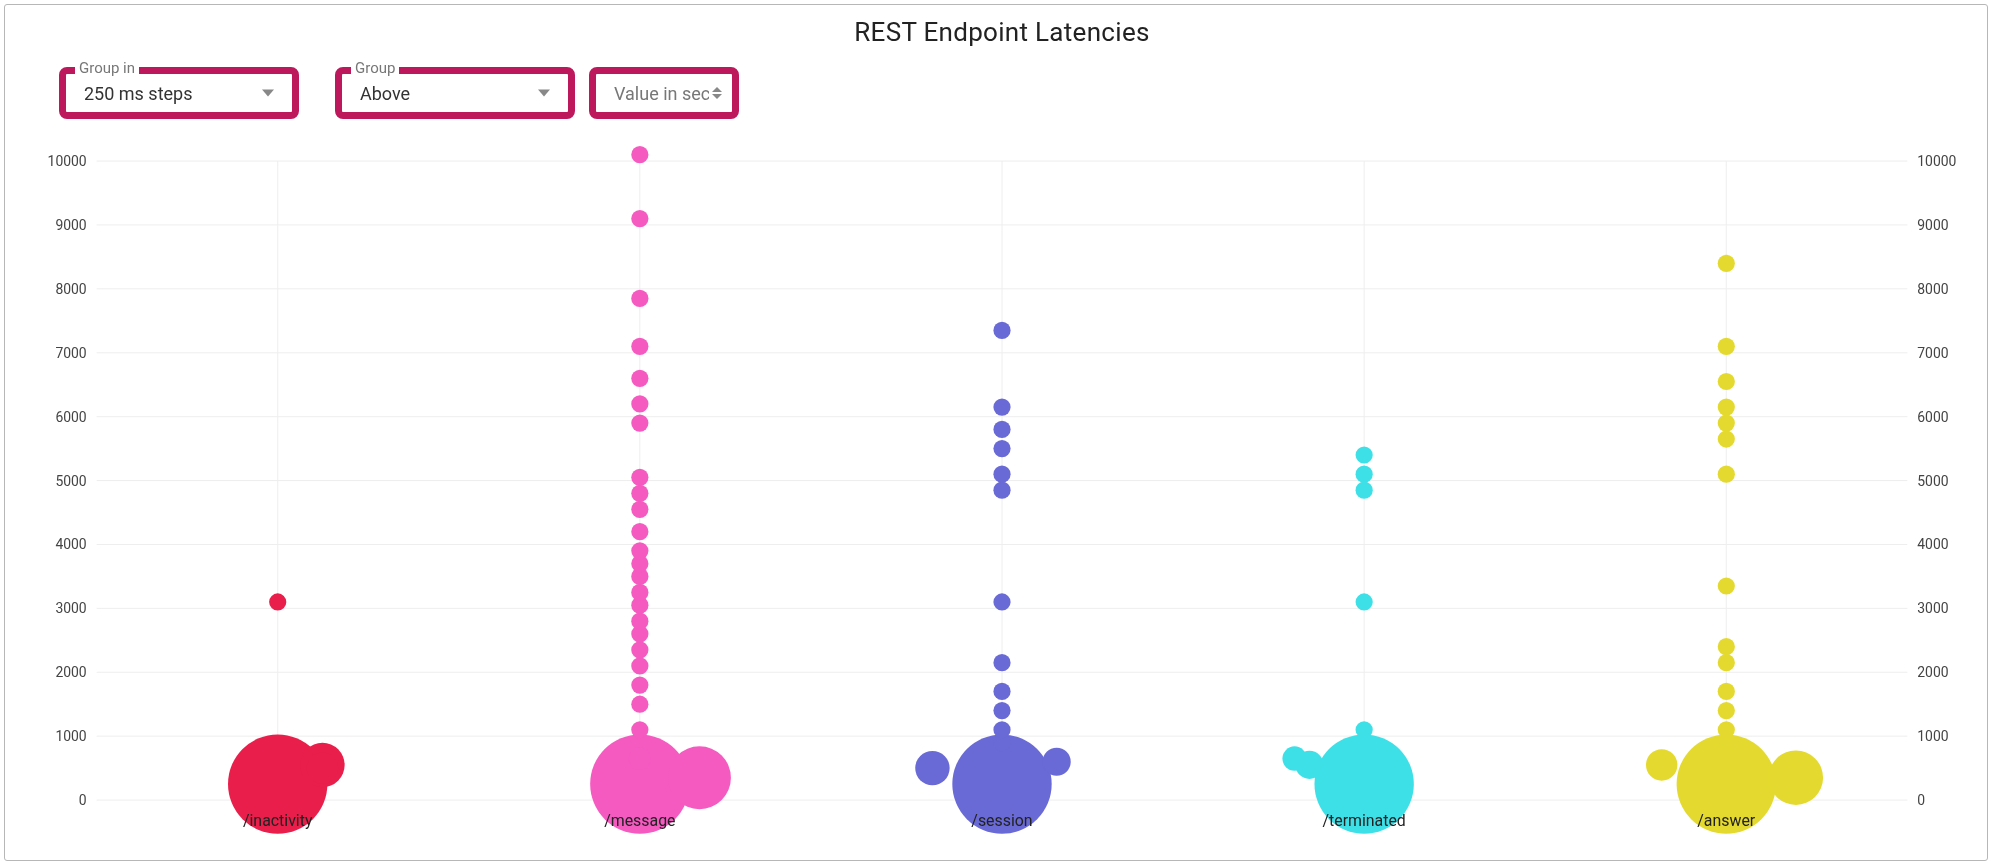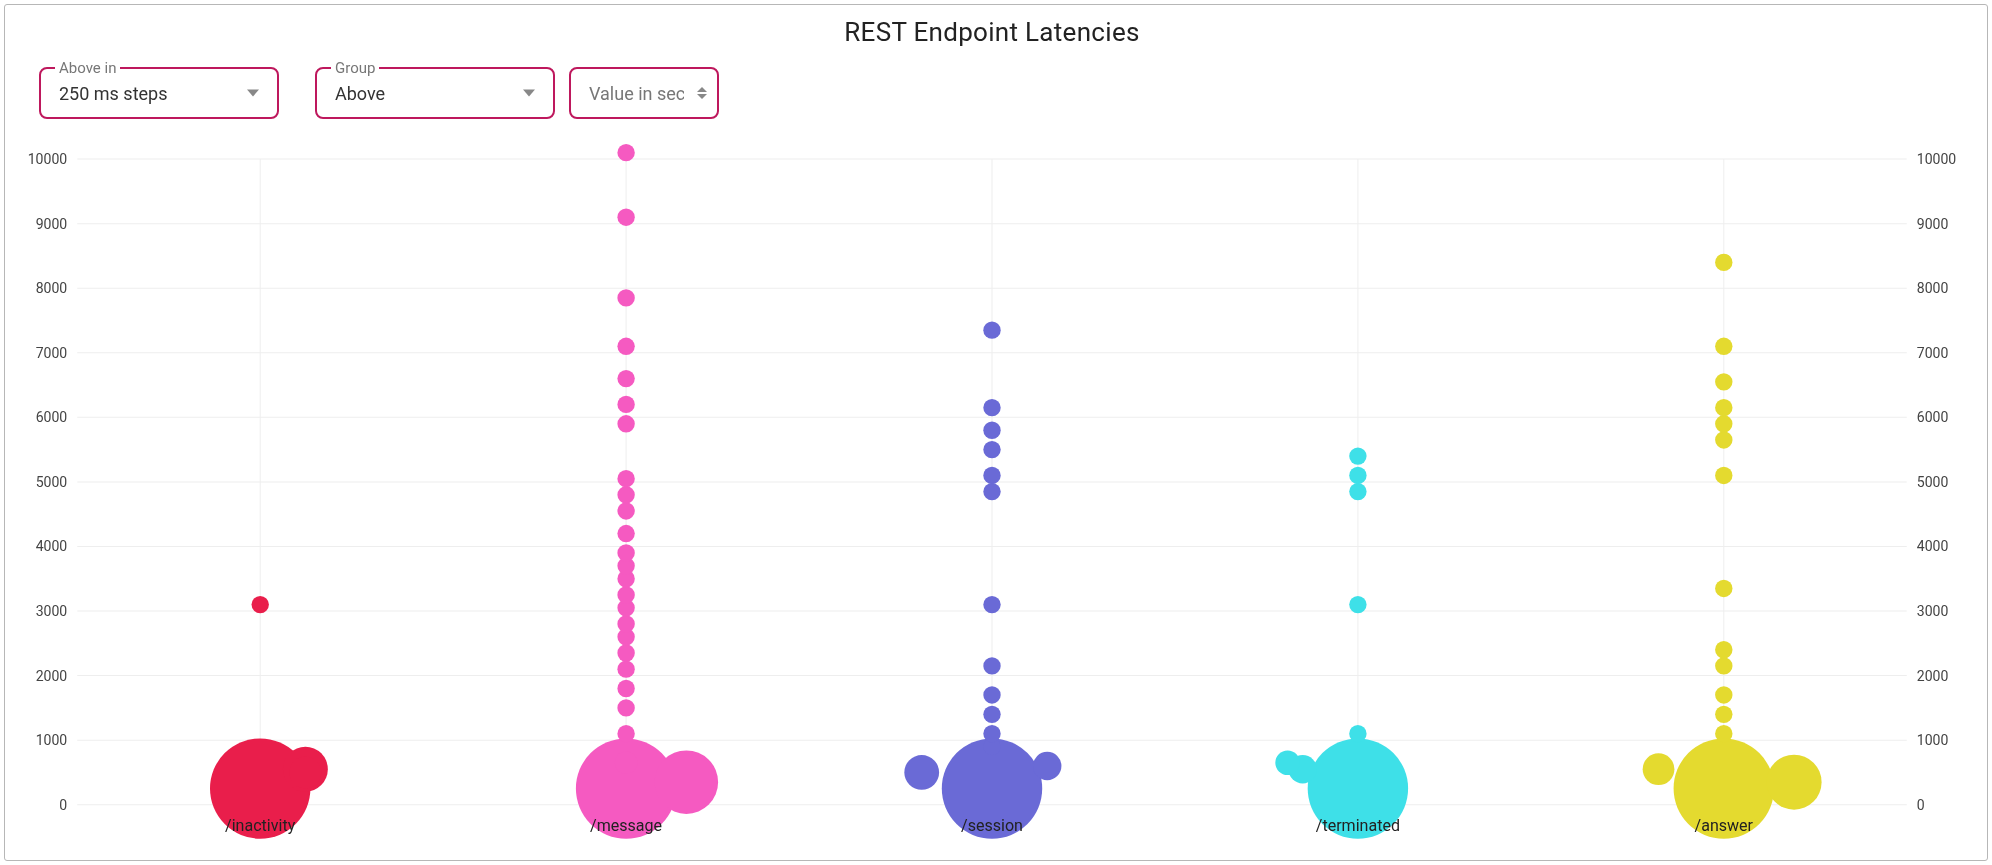--- a/index.html
+++ b/index.html
@@ -7,21 +7,21 @@
     margin: 0;
     padding: 0;
     font-family: -apple-system, BlinkMacSystemFont, "Segoe UI", Roboto, Helvetica, Arial, sans-serif;
     background: #fff;
     color: #222;
   }
   .panel {
     border: 1px solid #b7b7b7;
     border-radius: 3px;
     margin: 4px;
-    padding: 6px 20px 18px 12px;
+    padding: 6px 20px 18px 32px;
     width: calc(100% - 8px);
     height: calc(100vh - 8px);
     display: flex;
     flex-direction: column;
   }
   .title {
     text-align: center;
     font-size: 26px;
     font-weight: 400;
     letter-spacing: 0.3px;
@@ -42,21 +42,21 @@
     display: block;
     margin: 0 0 0 16px;
     position: relative;
     top: 10px;
     z-index: 2;
     background: #fff;
     width: fit-content;
     padding: 0 4px;
   }
   .select, .spin {
-    border: 2px solid #be185d;
+    border: 7px solid #be185d;
     border-radius: 8px;
     background: #fff;
     height: 52px;
     display: flex;
     align-items: center;
     padding: 0 16px 0 18px;
     font-size: 18px;
     color: #333;
     cursor: pointer;
     position: relative;
@@ -98,21 +98,21 @@
   .cat-label { font-size: 16px; fill: #222; text-anchor: middle; }
 </style>
 </head>
 <body>
 
 <div class="panel">
   <div class="title">REST Endpoint Latencies</div>
 
   <div class="controls">
     <div class="ctl">
-      <span class="ctl-label">Above in</span>
+      <span class="ctl-label">Group in</span>
       <div class="select">
         <span>250 ms steps</span>
         <span class="caret"></span>
       </div>
     </div>
     <div class="ctl">
       <span class="ctl-label">Group</span>
       <div class="filter-row">
         <div class="select">
           <span>Above</span>

